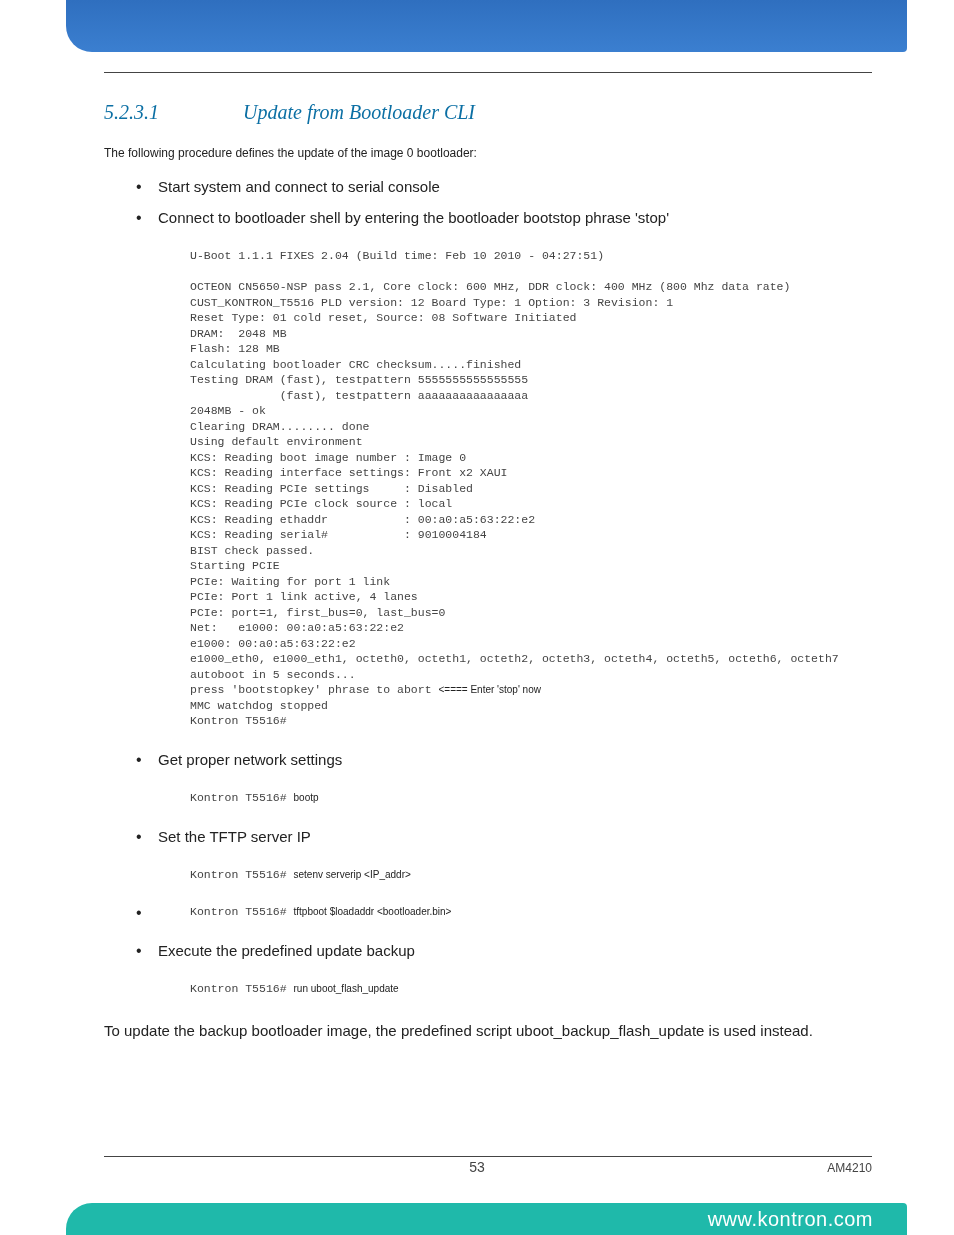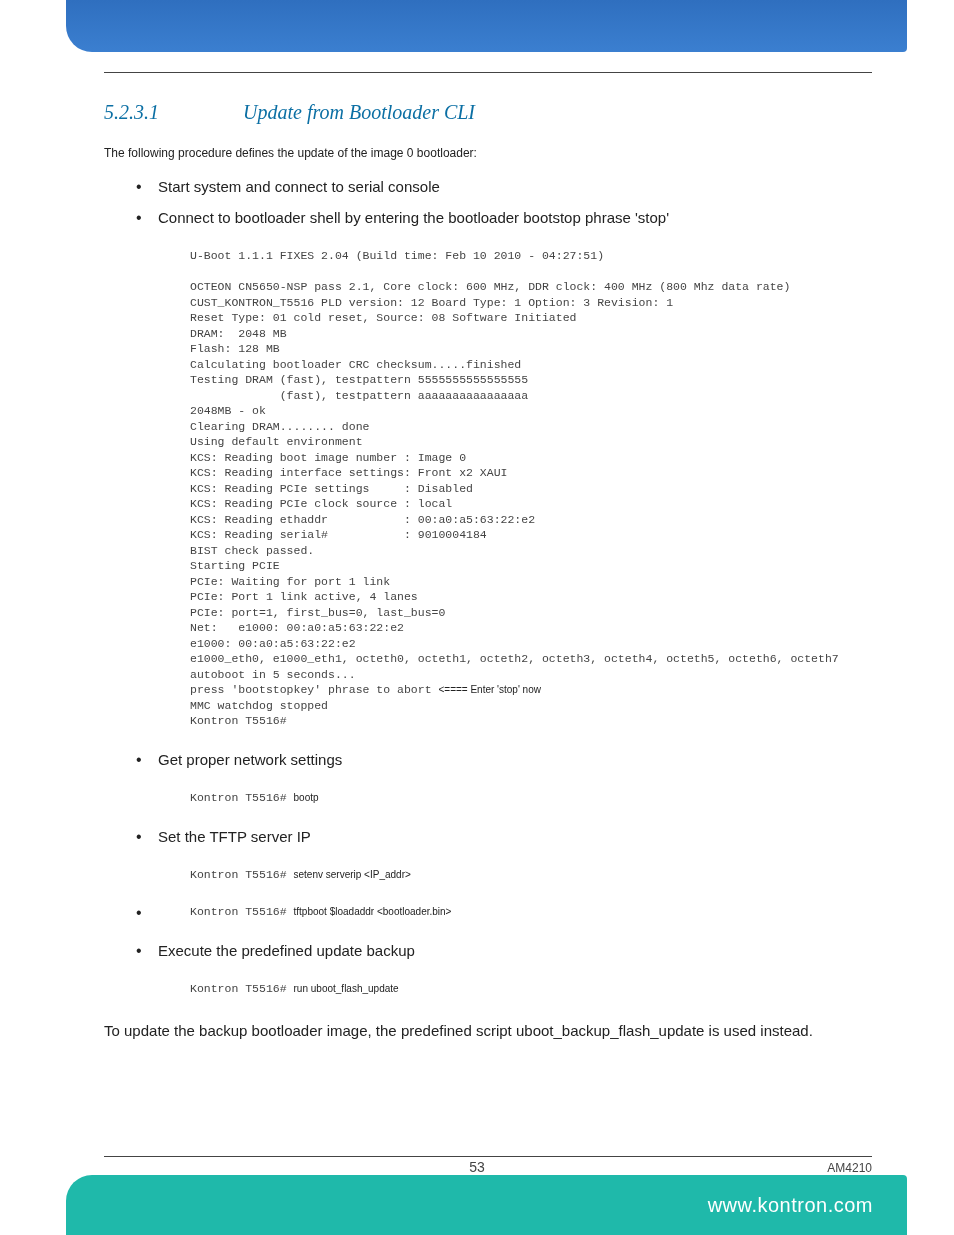--- a/index.html
+++ b/index.html
@@ -102,21 +102,21 @@
     bottom: 60px;
     right: 82px;
     font-size: 12px;
     color: #444;
   }
   .bottom-bar {
     position: absolute;
     bottom: 0;
     left: 66px;
     right: 47px;
-    height: 60px;
+    height: 32px;
     background: #1fb9aa;
     border-top-left-radius: 26px;
     border-top-right-radius: 4px;
     display: flex;
     align-items: center;
     justify-content: flex-end;
     padding-right: 34px;
   }
   .bottom-bar span {
     color: #fff;

